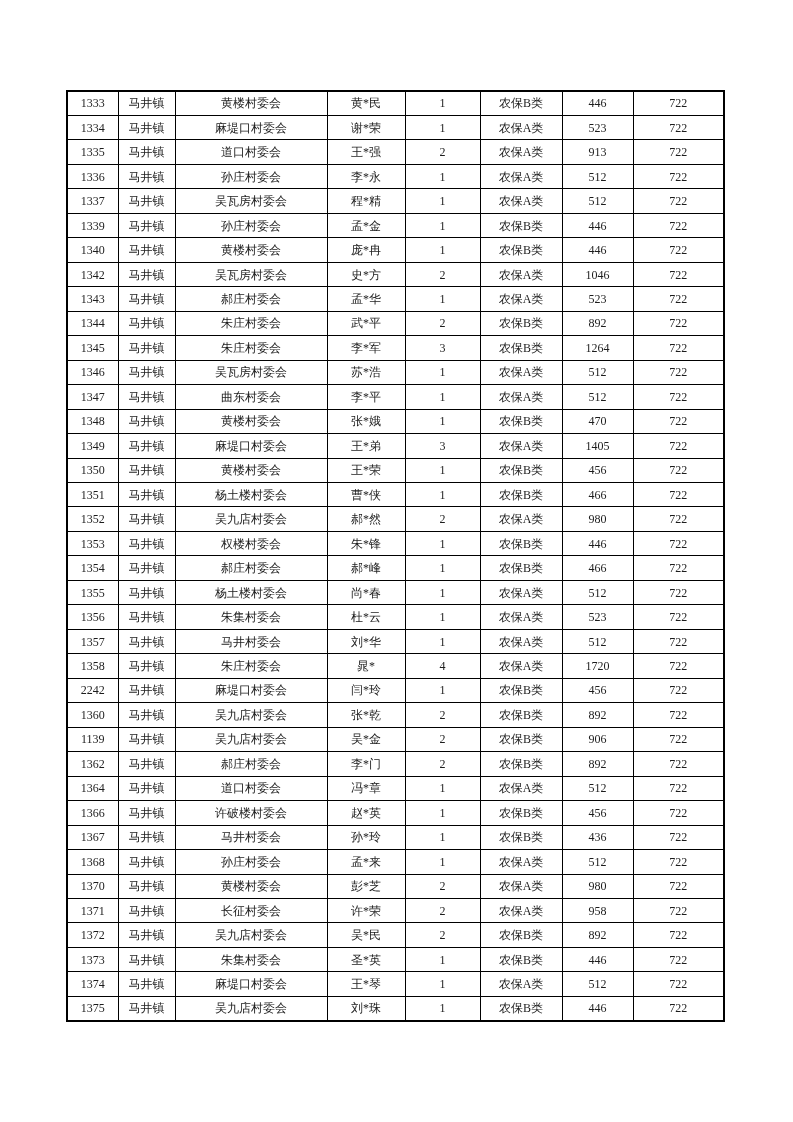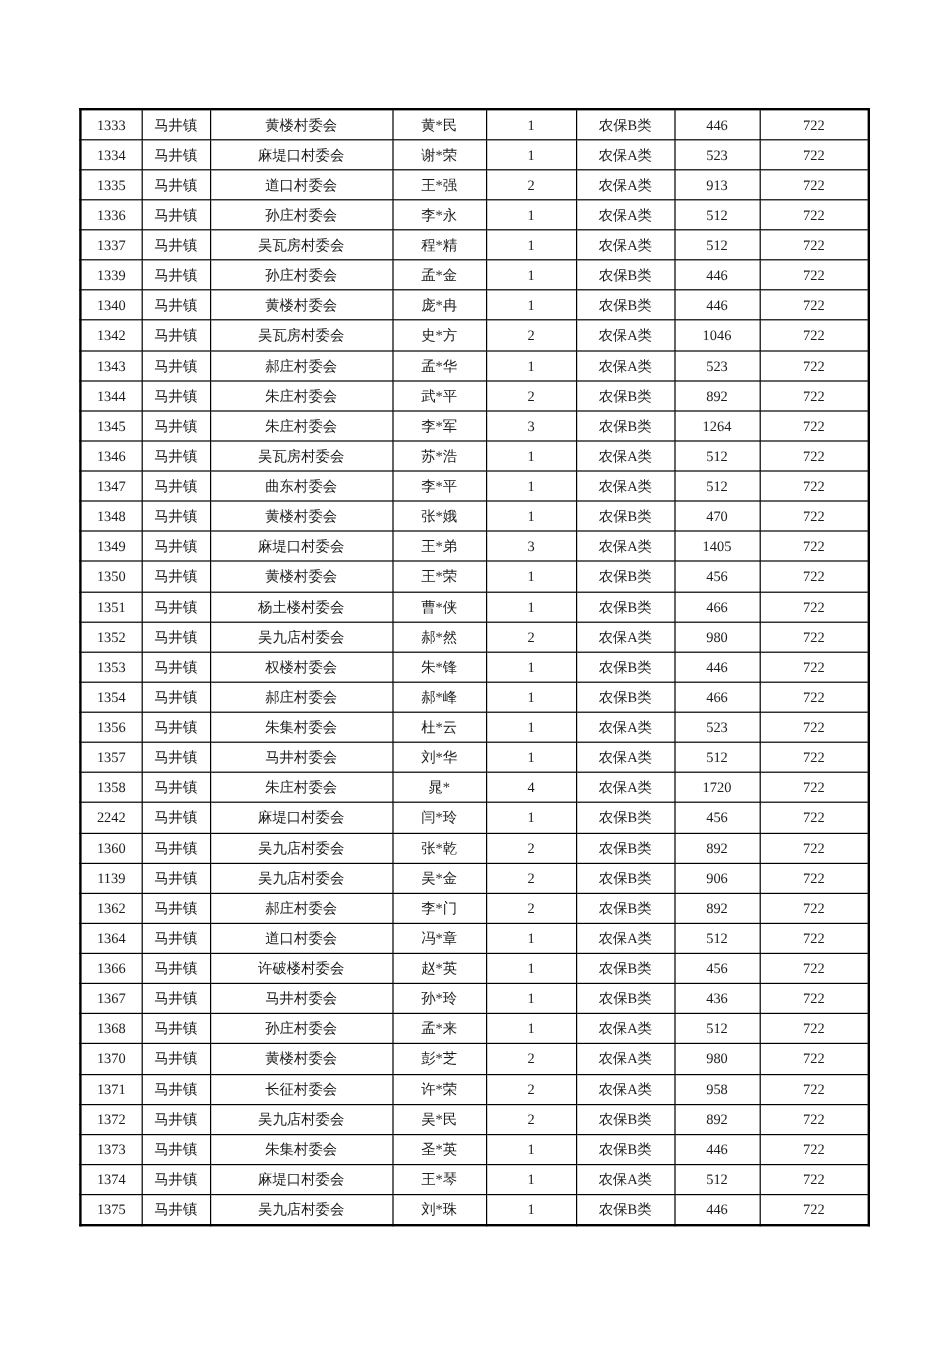--- a/index.html
+++ b/index.html
@@ -259,20 +259,30 @@
           <td>1354</td>
           <td>马井镇</td>
           <td>郝庄村委会</td>
           <td>郝*峰</td>
           <td>1</td>
           <td>农保B类</td>
           <td>466</td>
           <td>722</td>
         </tr>
         <tr>
+          <td>1355</td>
+          <td>马井镇</td>
+          <td>杨土楼村委会</td>
+          <td>尚*春</td>
+          <td>1</td>
+          <td>农保A类</td>
+          <td>512</td>
+          <td>722</td>
+        </tr>
+        <tr>
           <td>1356</td>
           <td>马井镇</td>
           <td>朱集村委会</td>
           <td>杜*云</td>
           <td>1</td>
           <td>农保A类</td>
           <td>523</td>
           <td>722</td>
         </tr>
         <tr>

